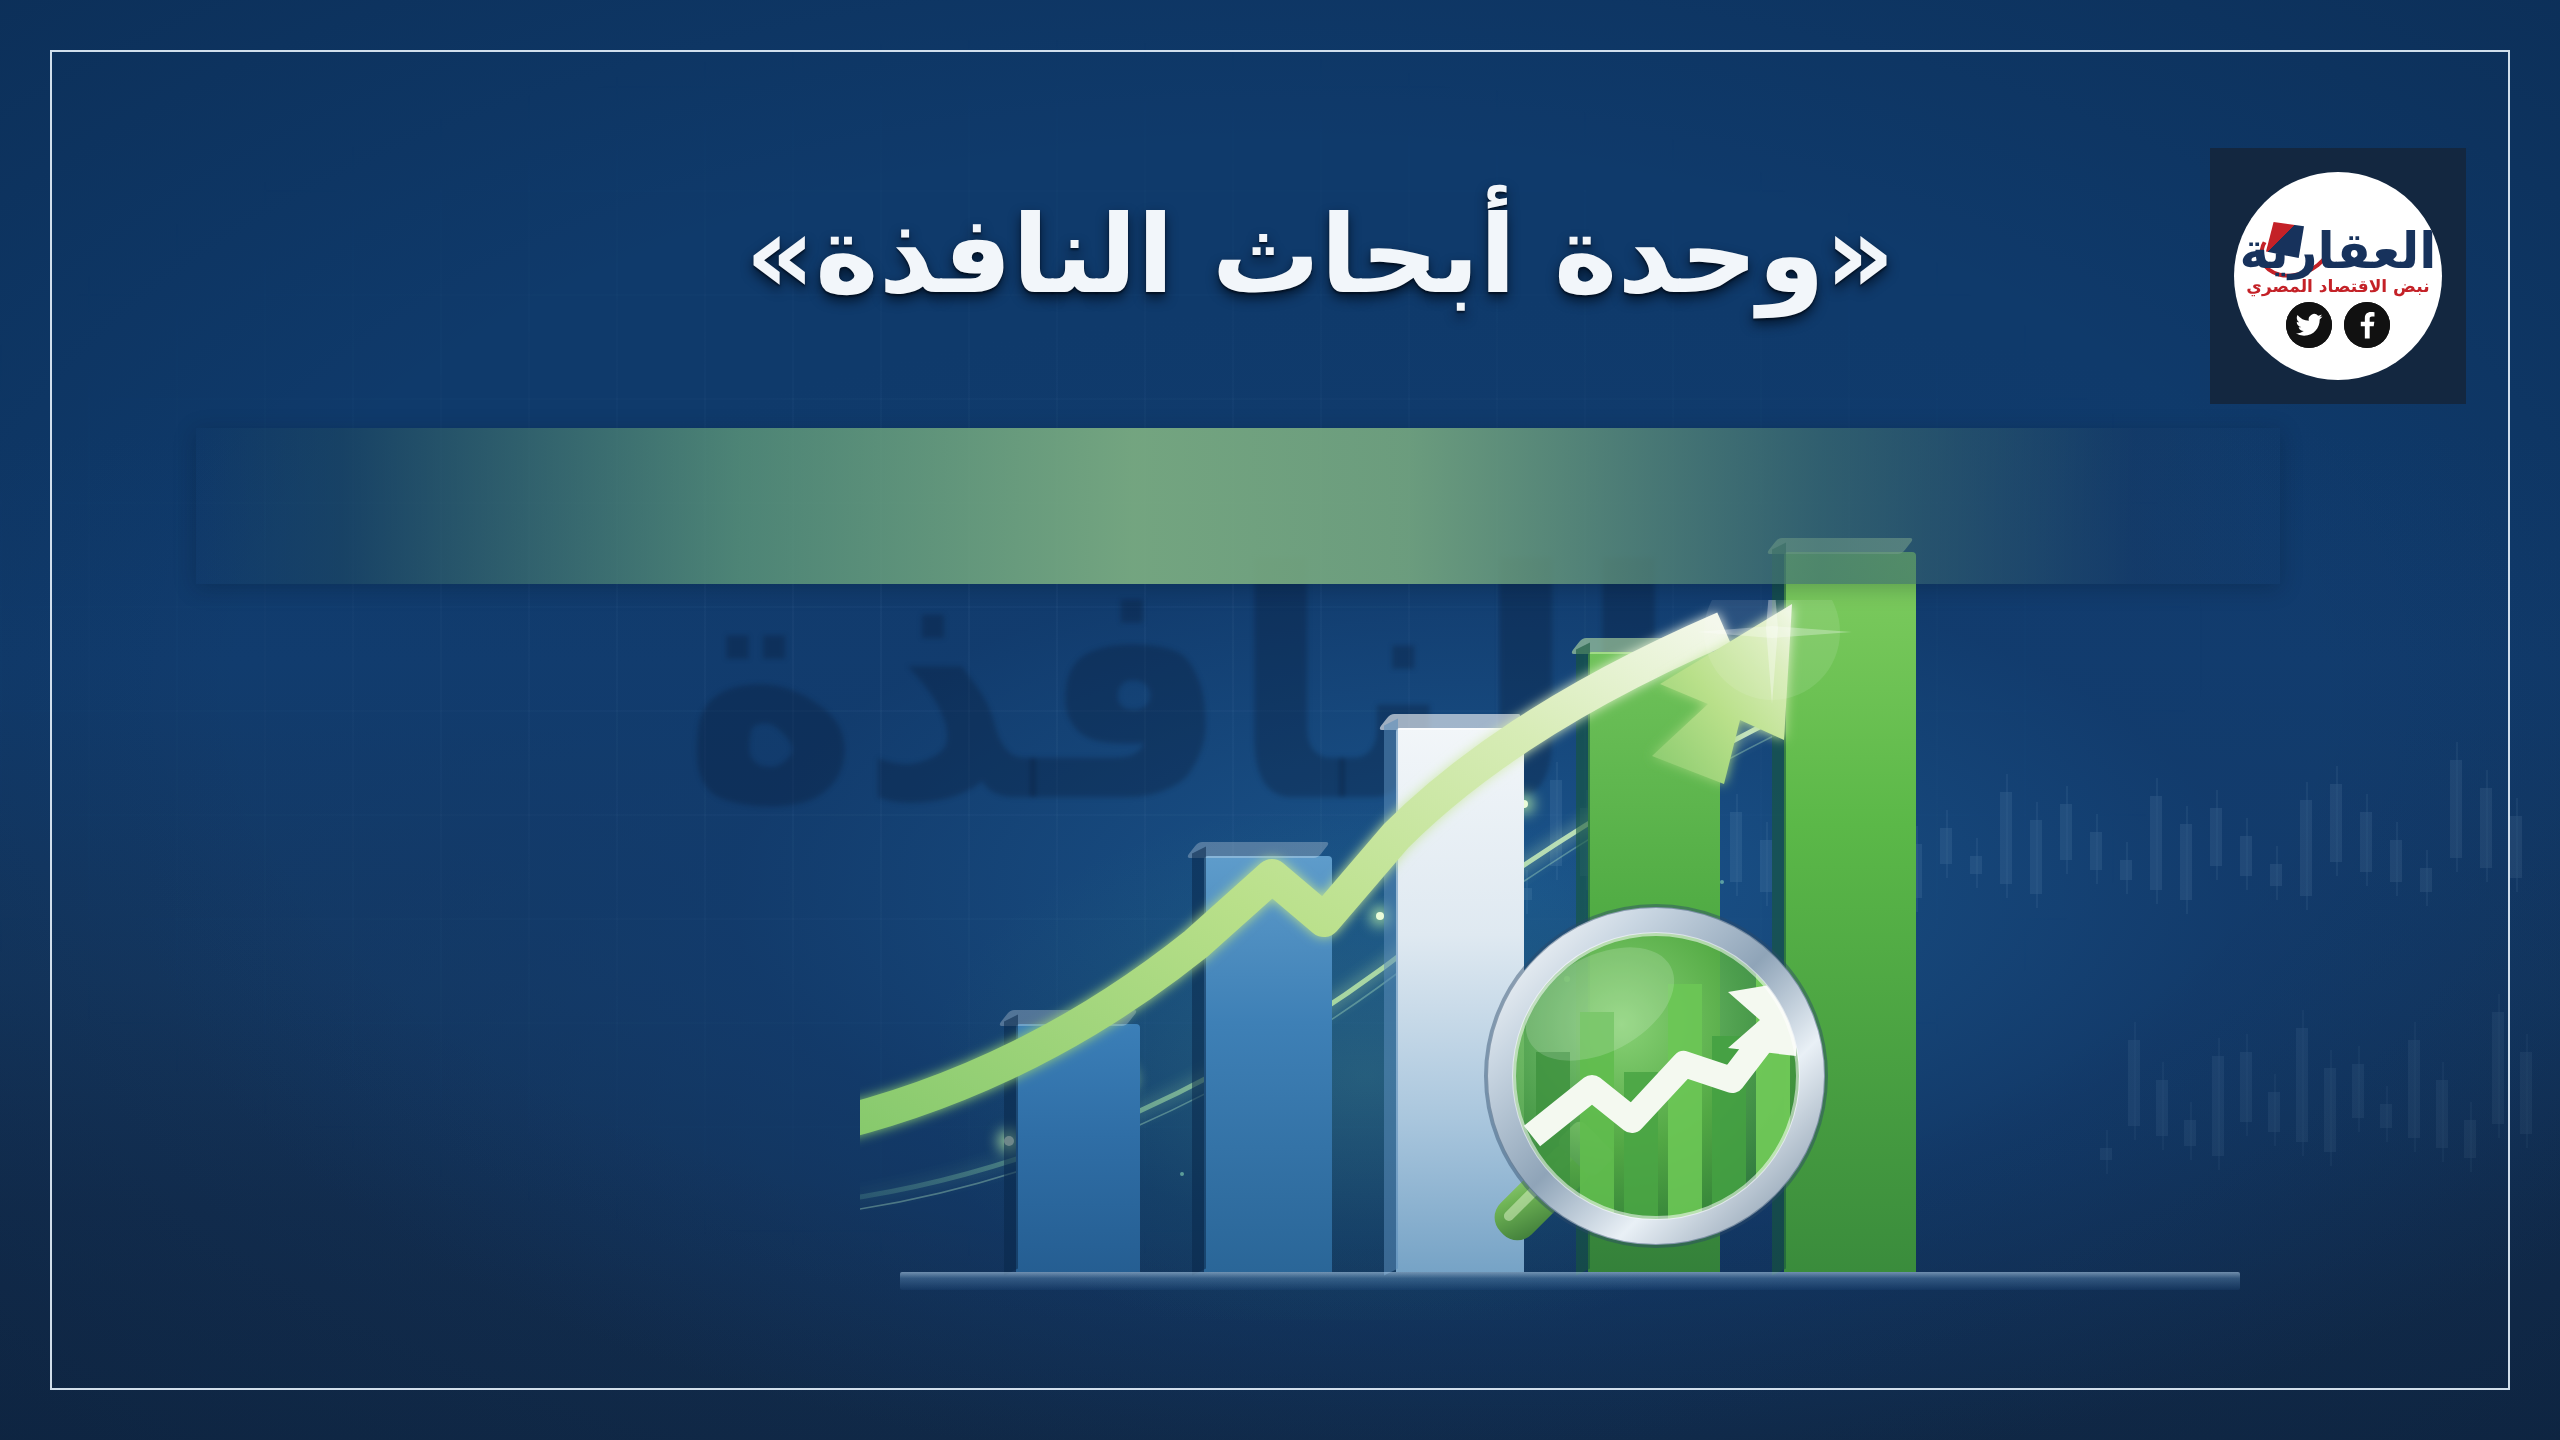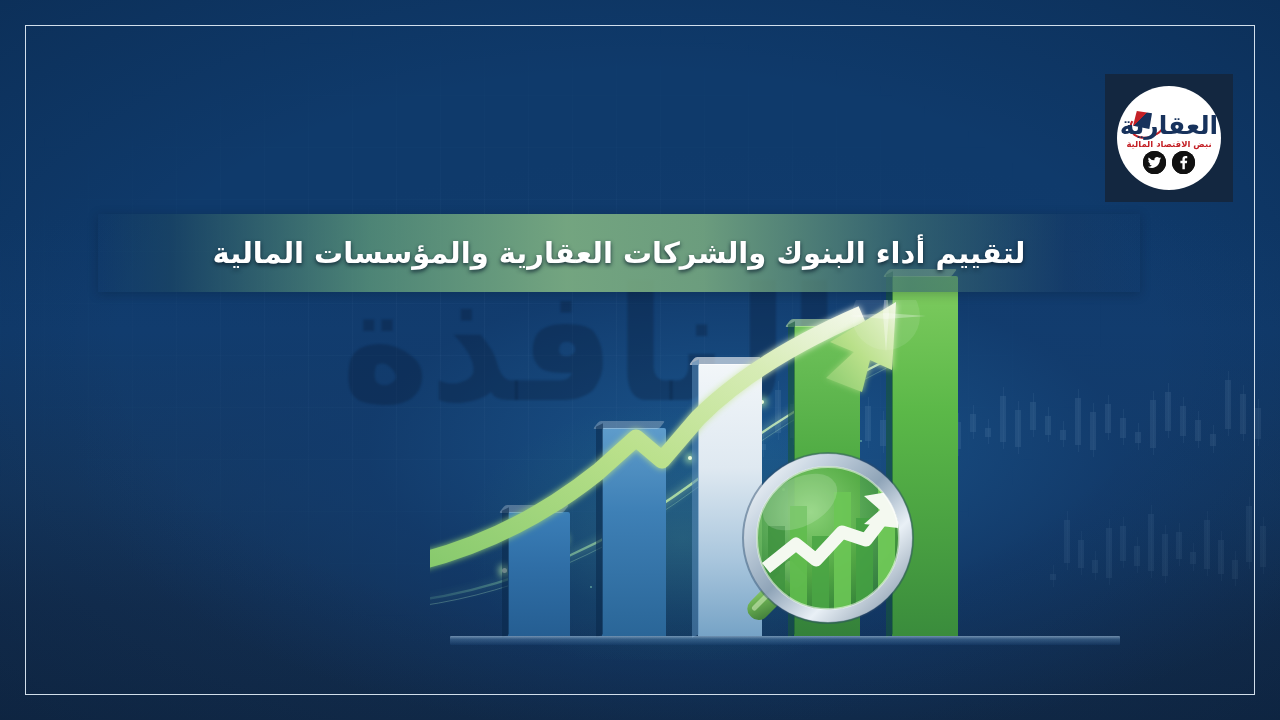--- a/index.html
+++ b/index.html
@@ -456,30 +456,30 @@
 
       <circle cx="98" cy="98" r="78" fill="none" stroke="url(#ringGrad)" stroke-width="13"></circle>
       <circle cx="98" cy="98" r="84.5" fill="none" stroke="#5d7near" stroke-width="0"></circle>
       <circle cx="98" cy="98" r="71" fill="none" stroke="#ffffff" stroke-width="2" opacity="0.55"></circle>
       <circle cx="98" cy="98" r="85" fill="none" stroke="#2d4a68" stroke-width="2" opacity="0.45"></circle>
     </svg>
 
     <div class="baseline"></div>
   </div>
 
+  <div class="title">«وحدة أبحاث النافذة»</div>
 
   <div class="subtitle-band"></div>
-  <div class="subtitle">لتقييم أداء البنوك والشركات العقارية والمؤسسات المالية</div>
 
   <div class="logo-badge">
     <div class="logo-circle">
       <div class="logo-swoosh"></div>
       <div class="logo-mark"></div>
       <div class="logo-word">العقارية</div>
-      <div class="logo-tag">نبض الاقتصاد المالية</div>
+      <div class="logo-tag">نبض الاقتصاد المصري</div>
       <div class="logo-socials">
         <span class="soc">
           <svg width="23" height="23" viewBox="0 0 24 24" aria-hidden="true">
             <circle cx="12" cy="12" r="12" fill="#111"></circle>
             <path d="M13.4 19v-6.3h2.1l.32-2.45H13.4V8.69c0-.71.2-1.19 1.21-1.19h1.3V5.31C15.68 5.27 14.9 5.2 14 5.2c-1.86 0-3.13 1.14-3.13 3.22v1.83H8.75v2.45h2.12V19z" fill="#fff"></path>
           </svg>
         </span>
         <span class="soc">
           <svg width="23" height="23" viewBox="0 0 24 24" aria-hidden="true">
             <circle cx="12" cy="12" r="12" fill="#111"></circle>

